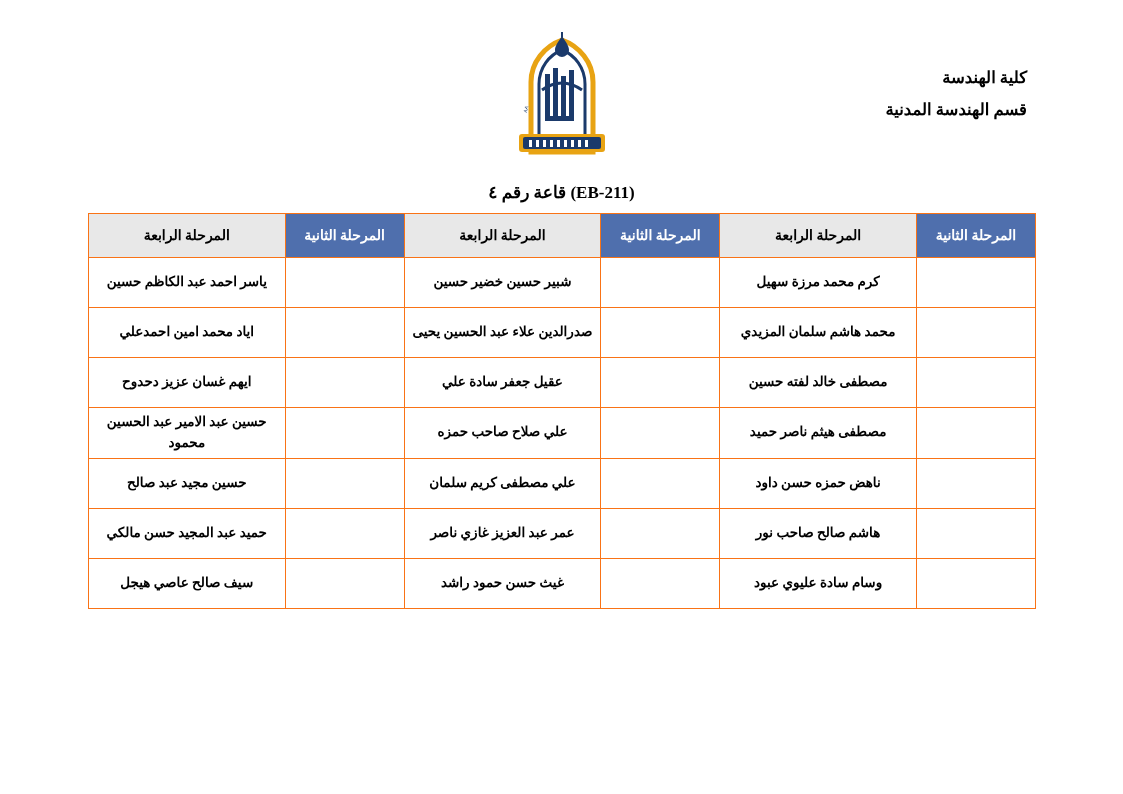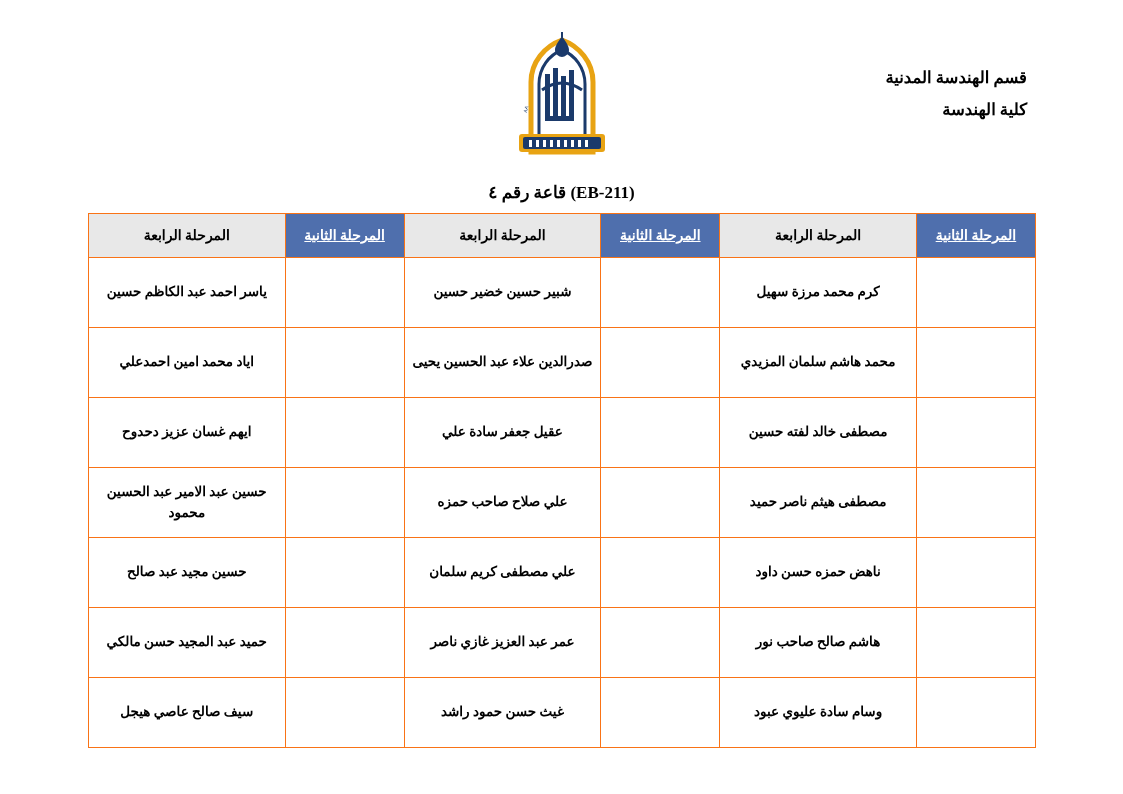--- a/index.html
+++ b/index.html
@@ -89,29 +89,28 @@
     box-sizing: border-box;
   }
 
   table.roster th {
     height: 44px;
     font-weight: bold;
     font-size: 14px;
   }
 
   table.roster td {
-    height: 70px;
+    height: 50px;
     line-height: 1.55;
     font-weight: bold;
   }
 
   th.hdr-second {
     background: #4f6fad;
     color: #ffffff;
-    text-decoration: underline;
   }
   th.hdr-fourth {
     background: #e8e8e8;
     color: #000000;
   }
 
   col.c-second { width: 97px; }
   col.c-fourth { width: 160px; }
 
   .empty-cell { }
@@ -159,22 +158,22 @@
         </g>
 
         <path id="arcpath" d="M18 82 A 36 36 0 0 1 88 82" fill="none" stroke="none"></path>
         <text font-size="5" fill="#1b3a6b" font-family="Liberation Sans, sans-serif">
           <textPath href="#arcpath" startOffset="6%">UNIVERSITY OF WARITH AL-ANBIYAA</textPath>
         </text>
       </svg>
     </div>
 
     <div class="header-text">
+      <div>كلية الهندسة</div>
       <div>قسم الهندسة المدنية</div>
-      <div>كلية الهندسة</div>
     </div>
   </div>
 
   <div class="hall-title">
     <span class="num">(EB-211)</span>
     <span>قاعة رقم ٤</span>
   </div>
 
   <div class="table-wrap">
     <table class="roster">

